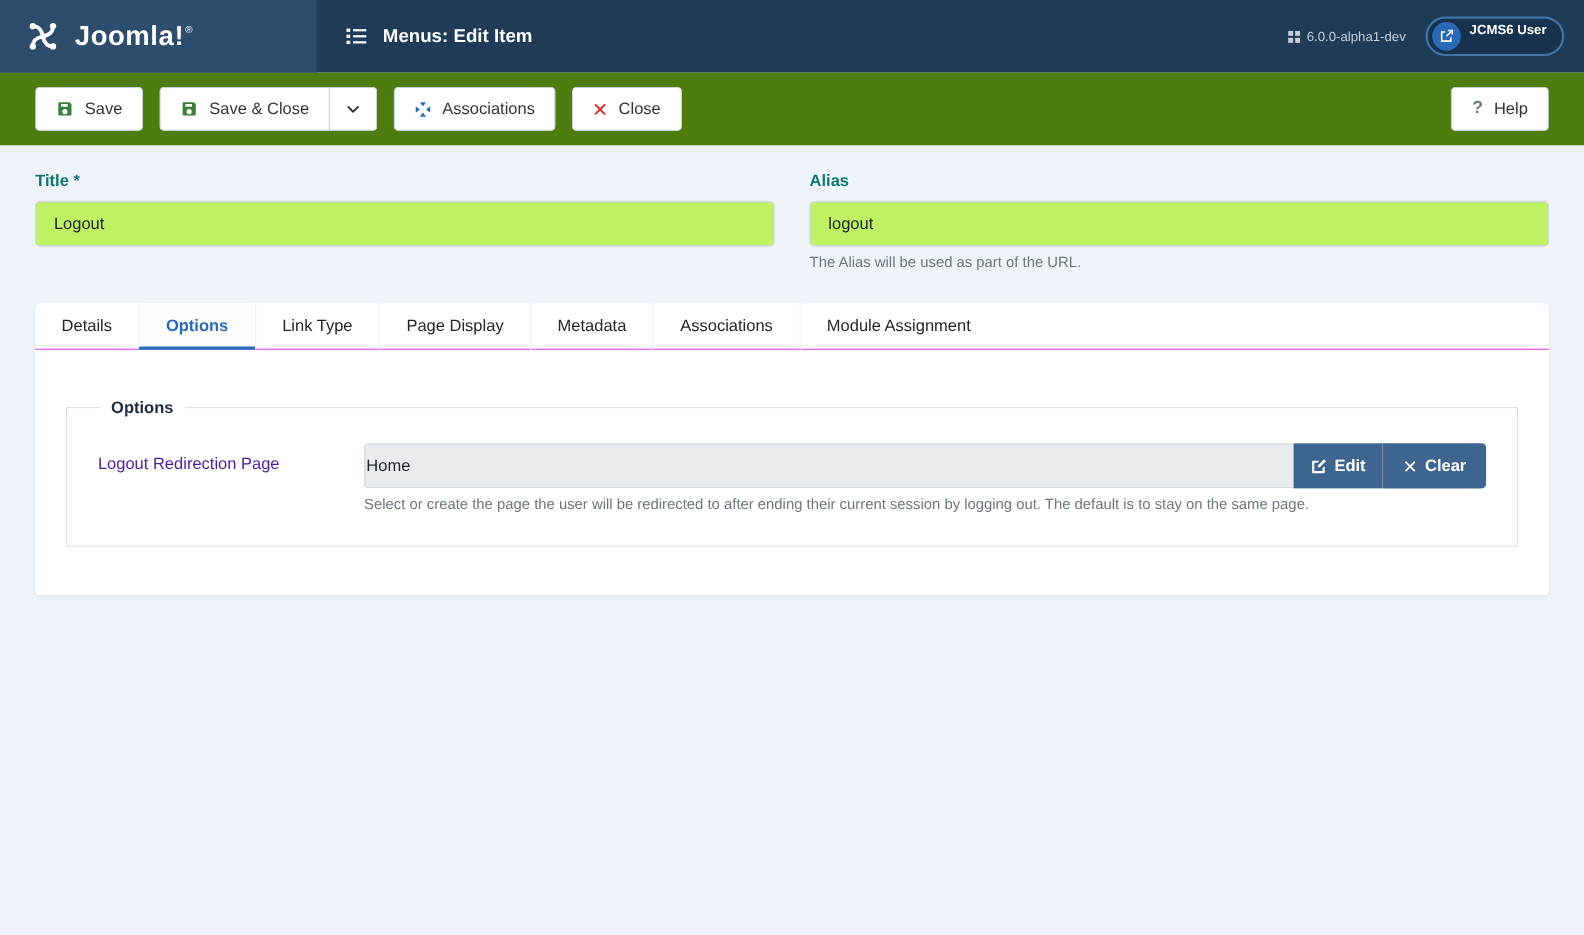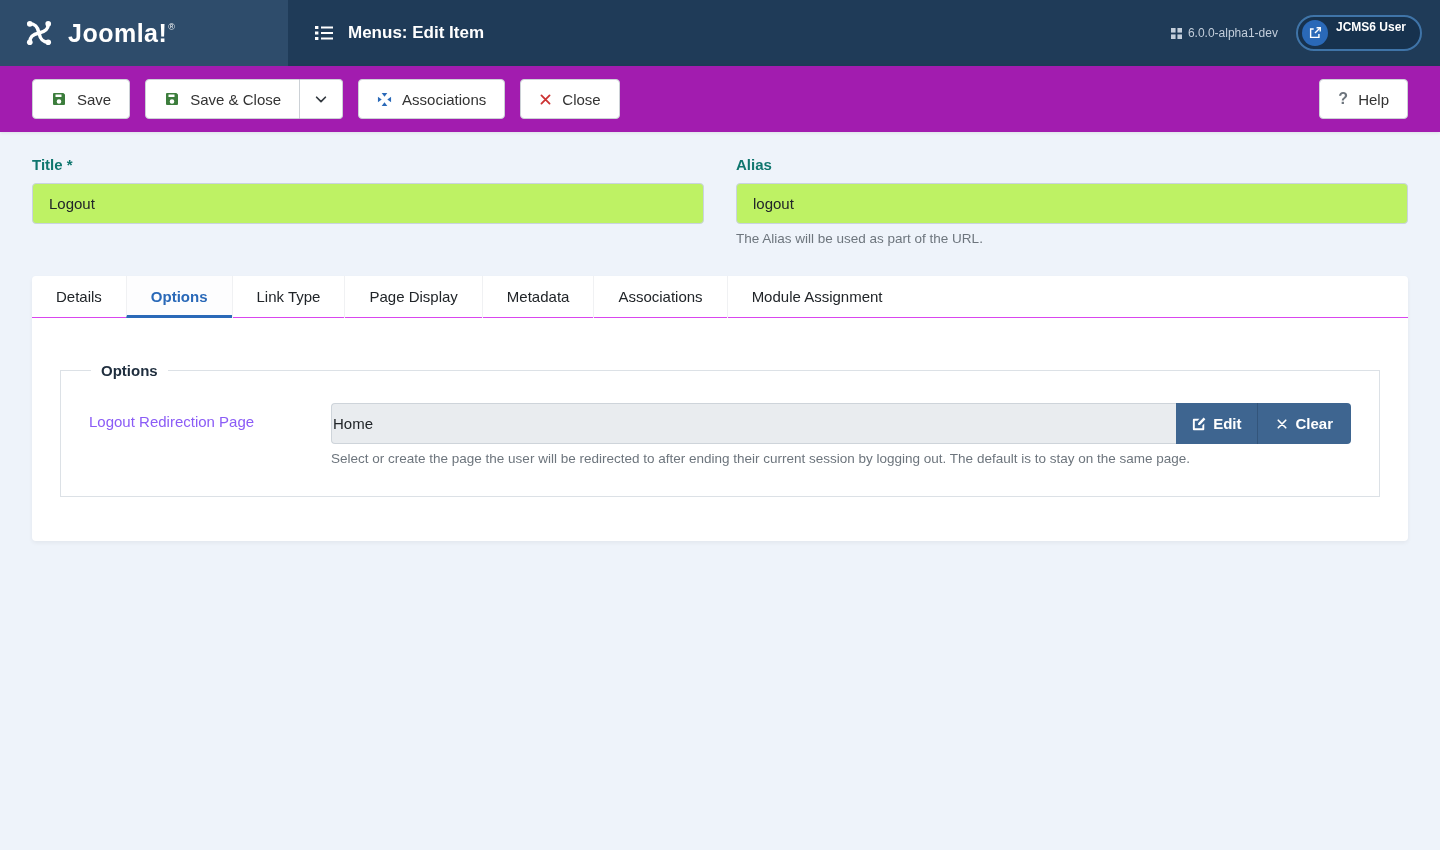--- a/index.html
+++ b/index.html
@@ -75,21 +75,21 @@
   }
   .user-circle {
     width: 26px; height: 26px;
     border-radius: 50%;
     background: #2a69b8;
     display: flex; align-items: center; justify-content: center;
   }
 
   
   .toolbar {
-    background: #a21caf;
+    background: #4d7c0f;
     padding: 13px 32px;
     display: flex;
     align-items: center;
     gap: 15px;
     box-shadow: 0 1px 3px rgba(0,0,0,.08);
   }
   .btn {
     display: inline-flex;
     align-items: center;
     gap: 10px;
@@ -177,21 +177,21 @@
     padding: 0 10px;
     font-size: 15px;
     font-weight: bold;
     color: #1e2d3d;
   }
   .option-row { display: flex; align-items: flex-start; padding: 4px 28px 0; }
   .option-label {
     width: 242px;
     padding-top: 10px;
     font-size: 15px;
-    color: #8b5cf6;
+    color: #4c1d95;
   }
   .option-control { flex: 1; }
   .modal-field { display: flex; }
   .modal-field input {
     flex: 1;
     height: 41px;
     background: #e9ecef;
     border: 1px solid #ced4da;
     border-right: none;
     border-radius: 4px 0 0 4px;

